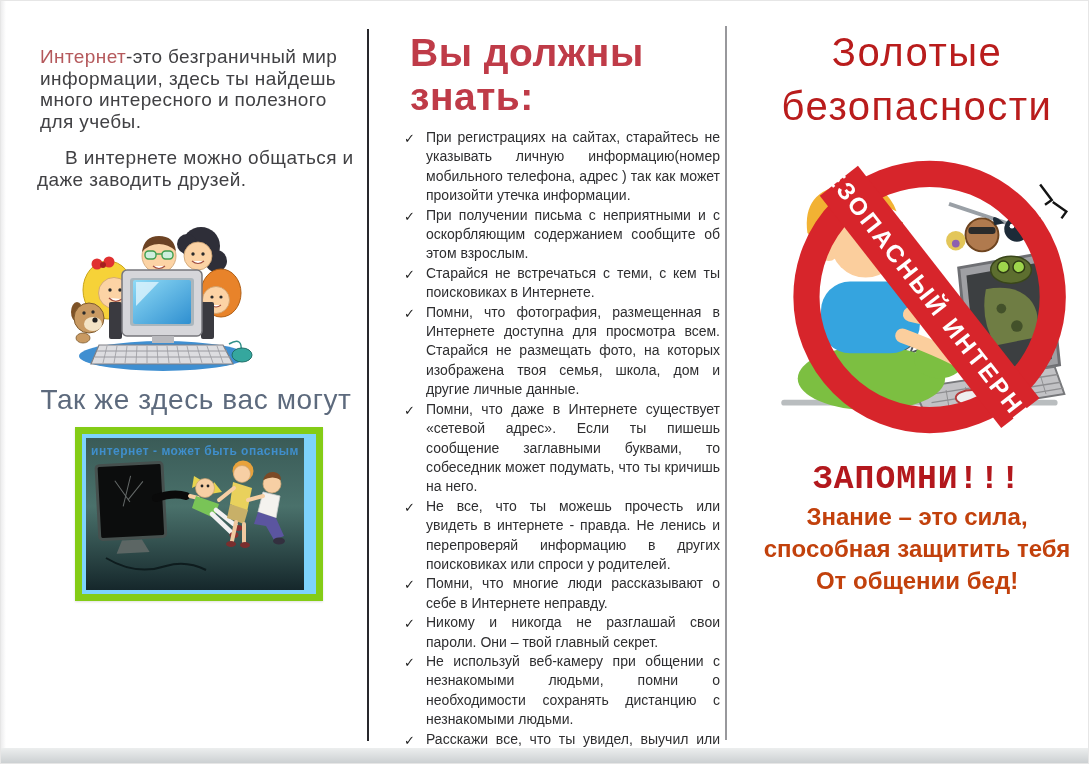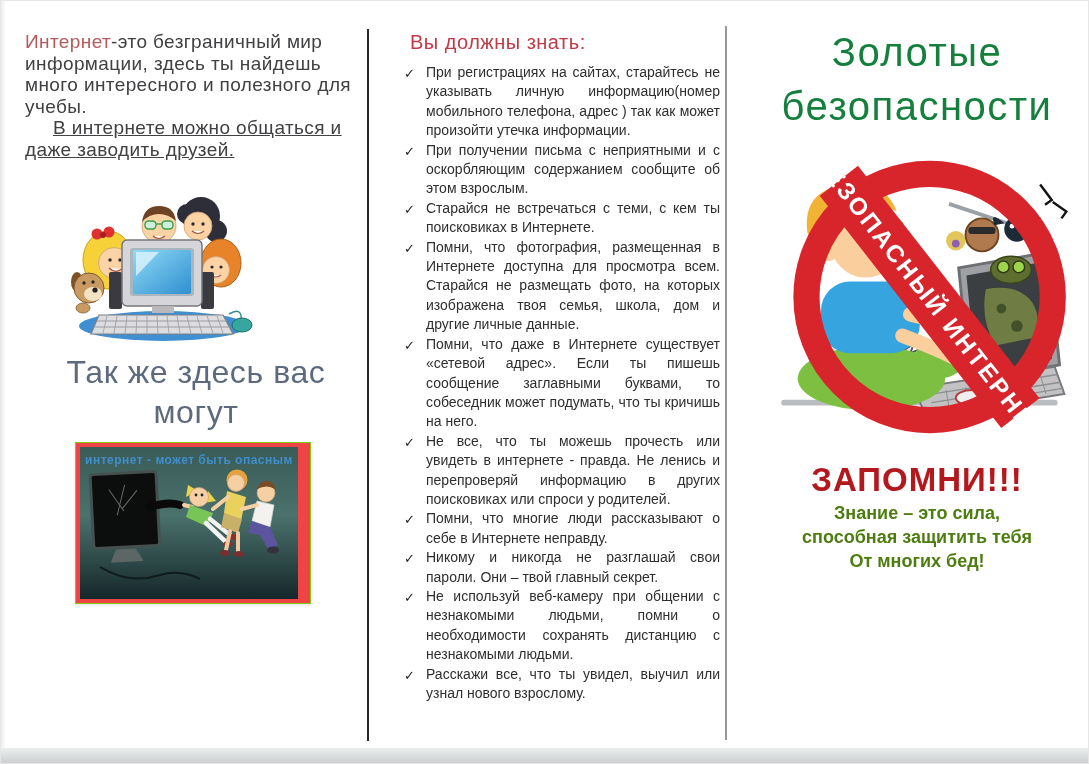--- a/index.html
+++ b/index.html
@@ -9,48 +9,48 @@
         background:linear-gradient(#eceeee,#ccd0d2);}
   .edge-left{position:absolute;left:0;top:0;bottom:0;width:5px;
         background:linear-gradient(90deg,#ededee,#ffffff);}
 
   
   .divider-1{position:absolute;left:366px;top:28px;width:2px;height:712px;background:#28282c;}
   .divider-2{position:absolute;left:724px;top:25px;width:2px;height:714px;background:#98989c;}
 
   
   .panel-left{position:absolute;left:24px;top:30px;width:342px;}
-  .intro{font-size:19px;line-height:21.5px;color:#414144;letter-spacing:0.4px;margin:0;}
+  .intro{font-size:19px;line-height:21.5px;color:#414144;letter-spacing:0.4px;margin:15px;}
   .intro-hl{color:#b5595c;}
-  .intro-2{text-indent:28px;margin:0;text-decoration:underline;}
+  .intro-2{text-indent:28px;margin:12px;}
   .kids-illustration{display:block;margin:24px 0 4px 34px;}
   .warn-heading{margin:8px 0 10px;text-align:center;font-weight:400;
-        font-size:32px;line-height:1.25;color:#5d6a7d;letter-spacing:0.6px;}
+        font-size:28px;line-height:1.25;color:#5d6a7d;letter-spacing:0.6px;}
   .warn-heading span{display:block;}
-  .danger-frame{width:226px;margin-left:50px;background:#ef4444;border:1px solid #84cc16;
+  .danger-frame{width:226px;margin-left:50px;background:#7dd3fc;border:7px solid #84cc16;
         padding:4px;box-shadow:0 1px 2px rgba(0,0,0,.12);}
   .danger-frame svg{display:block;}
 
   
   .panel-middle{position:absolute;left:395px;top:30px;width:324px;}
-  .middle-heading{margin:0 0 9px 14px;font-size:20px;font-weight:400;
+  .middle-heading{margin:0 0 9px 14px;font-size:39px;font-weight:700;
         color:#bf3b48;letter-spacing:0.5px;}
   .checklist{list-style:none;margin:0;padding:0;}
   .checklist li{display:flex;align-items:flex-start;font-size:14px;line-height:19.4px;
         color:#2e2e30;}
   .check{flex:0 0 22px;margin-left:8px;font-size:13px;color:#1e1e1e;padding-top:1px;}
   .item-text{flex:1;text-align:justify;}
 
   
   .panel-right{position:absolute;left:750px;top:24px;width:332px;text-align:center;}
-  .right-title{font-size:40px;line-height:1.35;color:#15803d;letter-spacing:1.5px;font-weight:400;}
+  .right-title{font-size:40px;line-height:1.35;color:#b91c1c;letter-spacing:1.5px;font-weight:400;}
   .right-title span{display:block;}
   .sign-illustration{display:block;margin:10px auto 0;}
-  .remember{margin-top:14px;font-size:33px;font-weight:800;color:#b3181d;letter-spacing:1px;}
-  .slogan{margin-top:3px;font-size:18px;font-weight:700;color:#4d7c0f;line-height:1.33;}
+  .remember{margin-top:14px;font-size:33px;font-weight:800;color:#b3181d;letter-spacing:1px;font-family:Liberation Mono, monospace;}
+  .slogan{margin-top:3px;font-size:24px;font-weight:700;color:#c2410c;line-height:1.33;}
   .slogan span{display:block;}
 </style>
 </head>
 <body>
 
 <div class="page">
 
   <section class="panel-left">
     <p class="intro"><span class="intro-hl">Интернет</span><span>-это безграничный мир информации, здесь ты найдешь много интересного и полезного для учебы.</span></p>
     <p class="intro intro-2">В интернете можно общаться и даже заводить друзей.</p>
@@ -289,19 +289,19 @@
       <g transform="translate(178,158) rotate(52)">
         <rect x="-152" y="-25" width="304" height="50" fill="#d7252b"></rect>
         <text x="0" y="9" text-anchor="middle" font-size="25" font-weight="bold" fill="#ffffff" letter-spacing="2.5">БЕЗОПАСНЫЙ ИНТЕРНЕТ</text>
       </g>
     </svg>
 
     <div class="remember">ЗАПОМНИ!!!</div>
     <div class="slogan">
       <span>Знание – это сила,</span>
       <span>способная защитить тебя</span>
-      <span>От многих бед!</span>
+      <span>От общении бед!</span>
     </div>
   </section>
 
   <div class="edge-left"></div>
   <div class="edge-bottom"></div>
 </div>
 
 </body></html>

